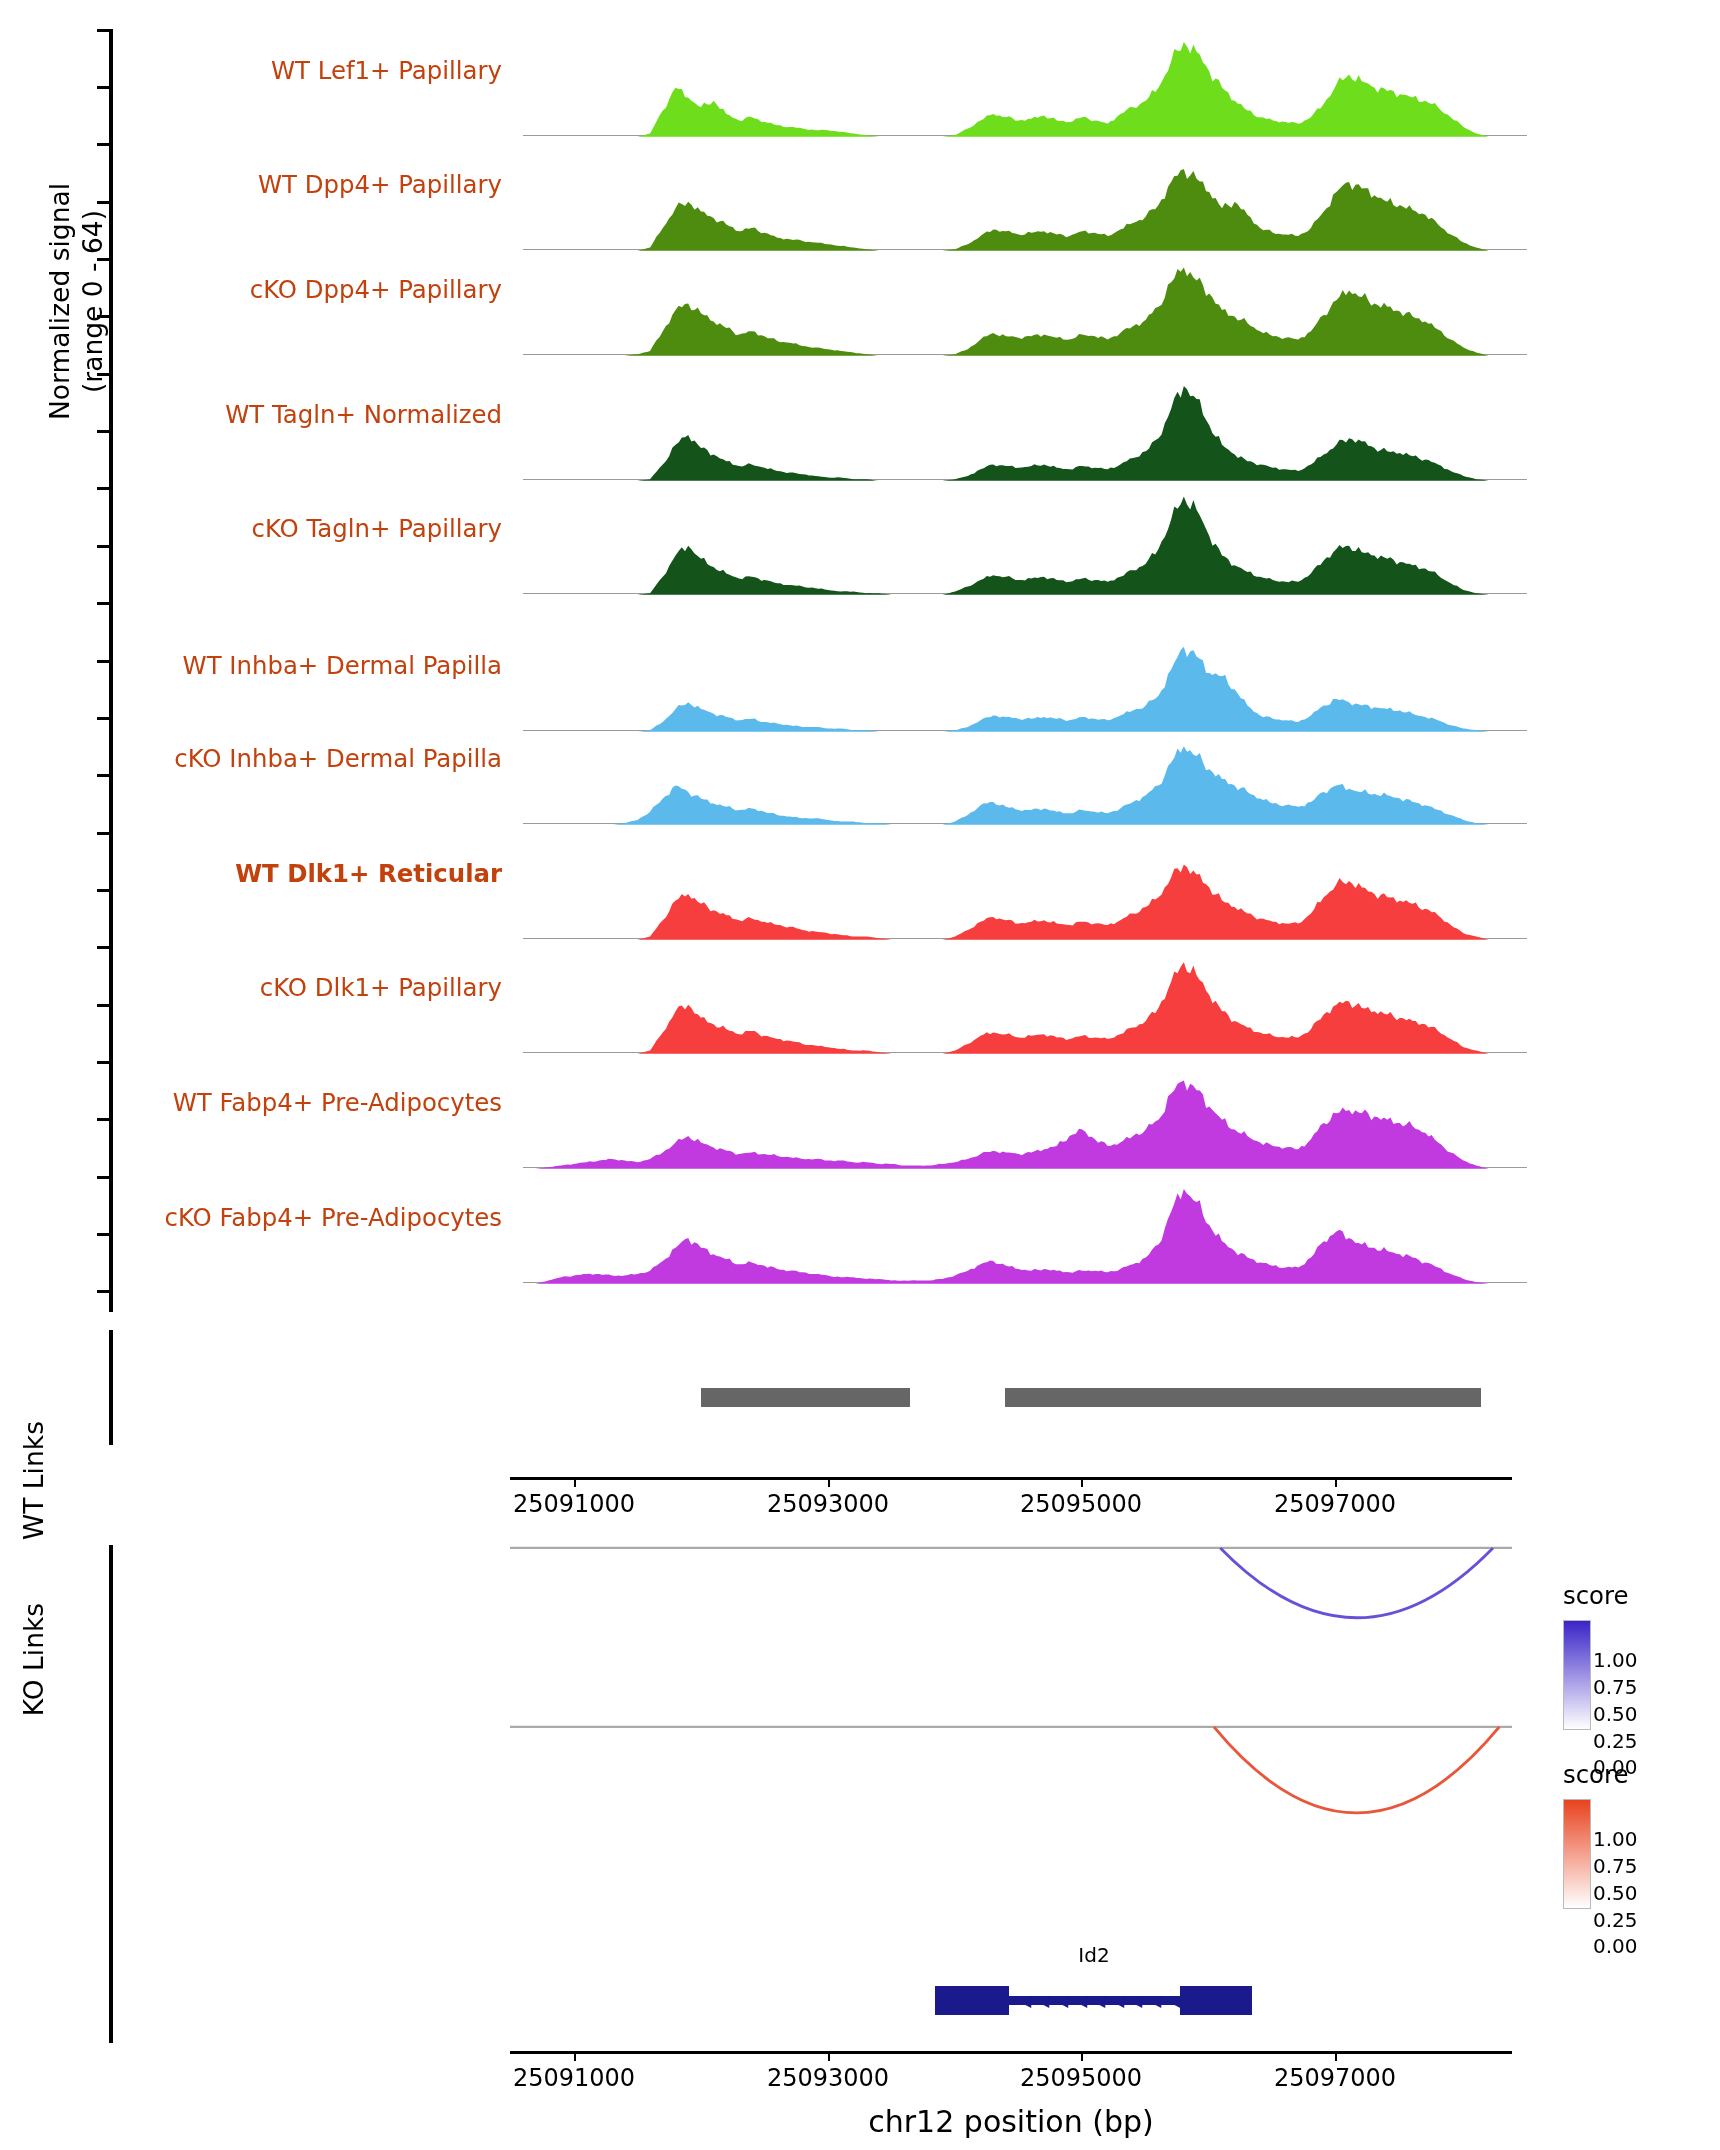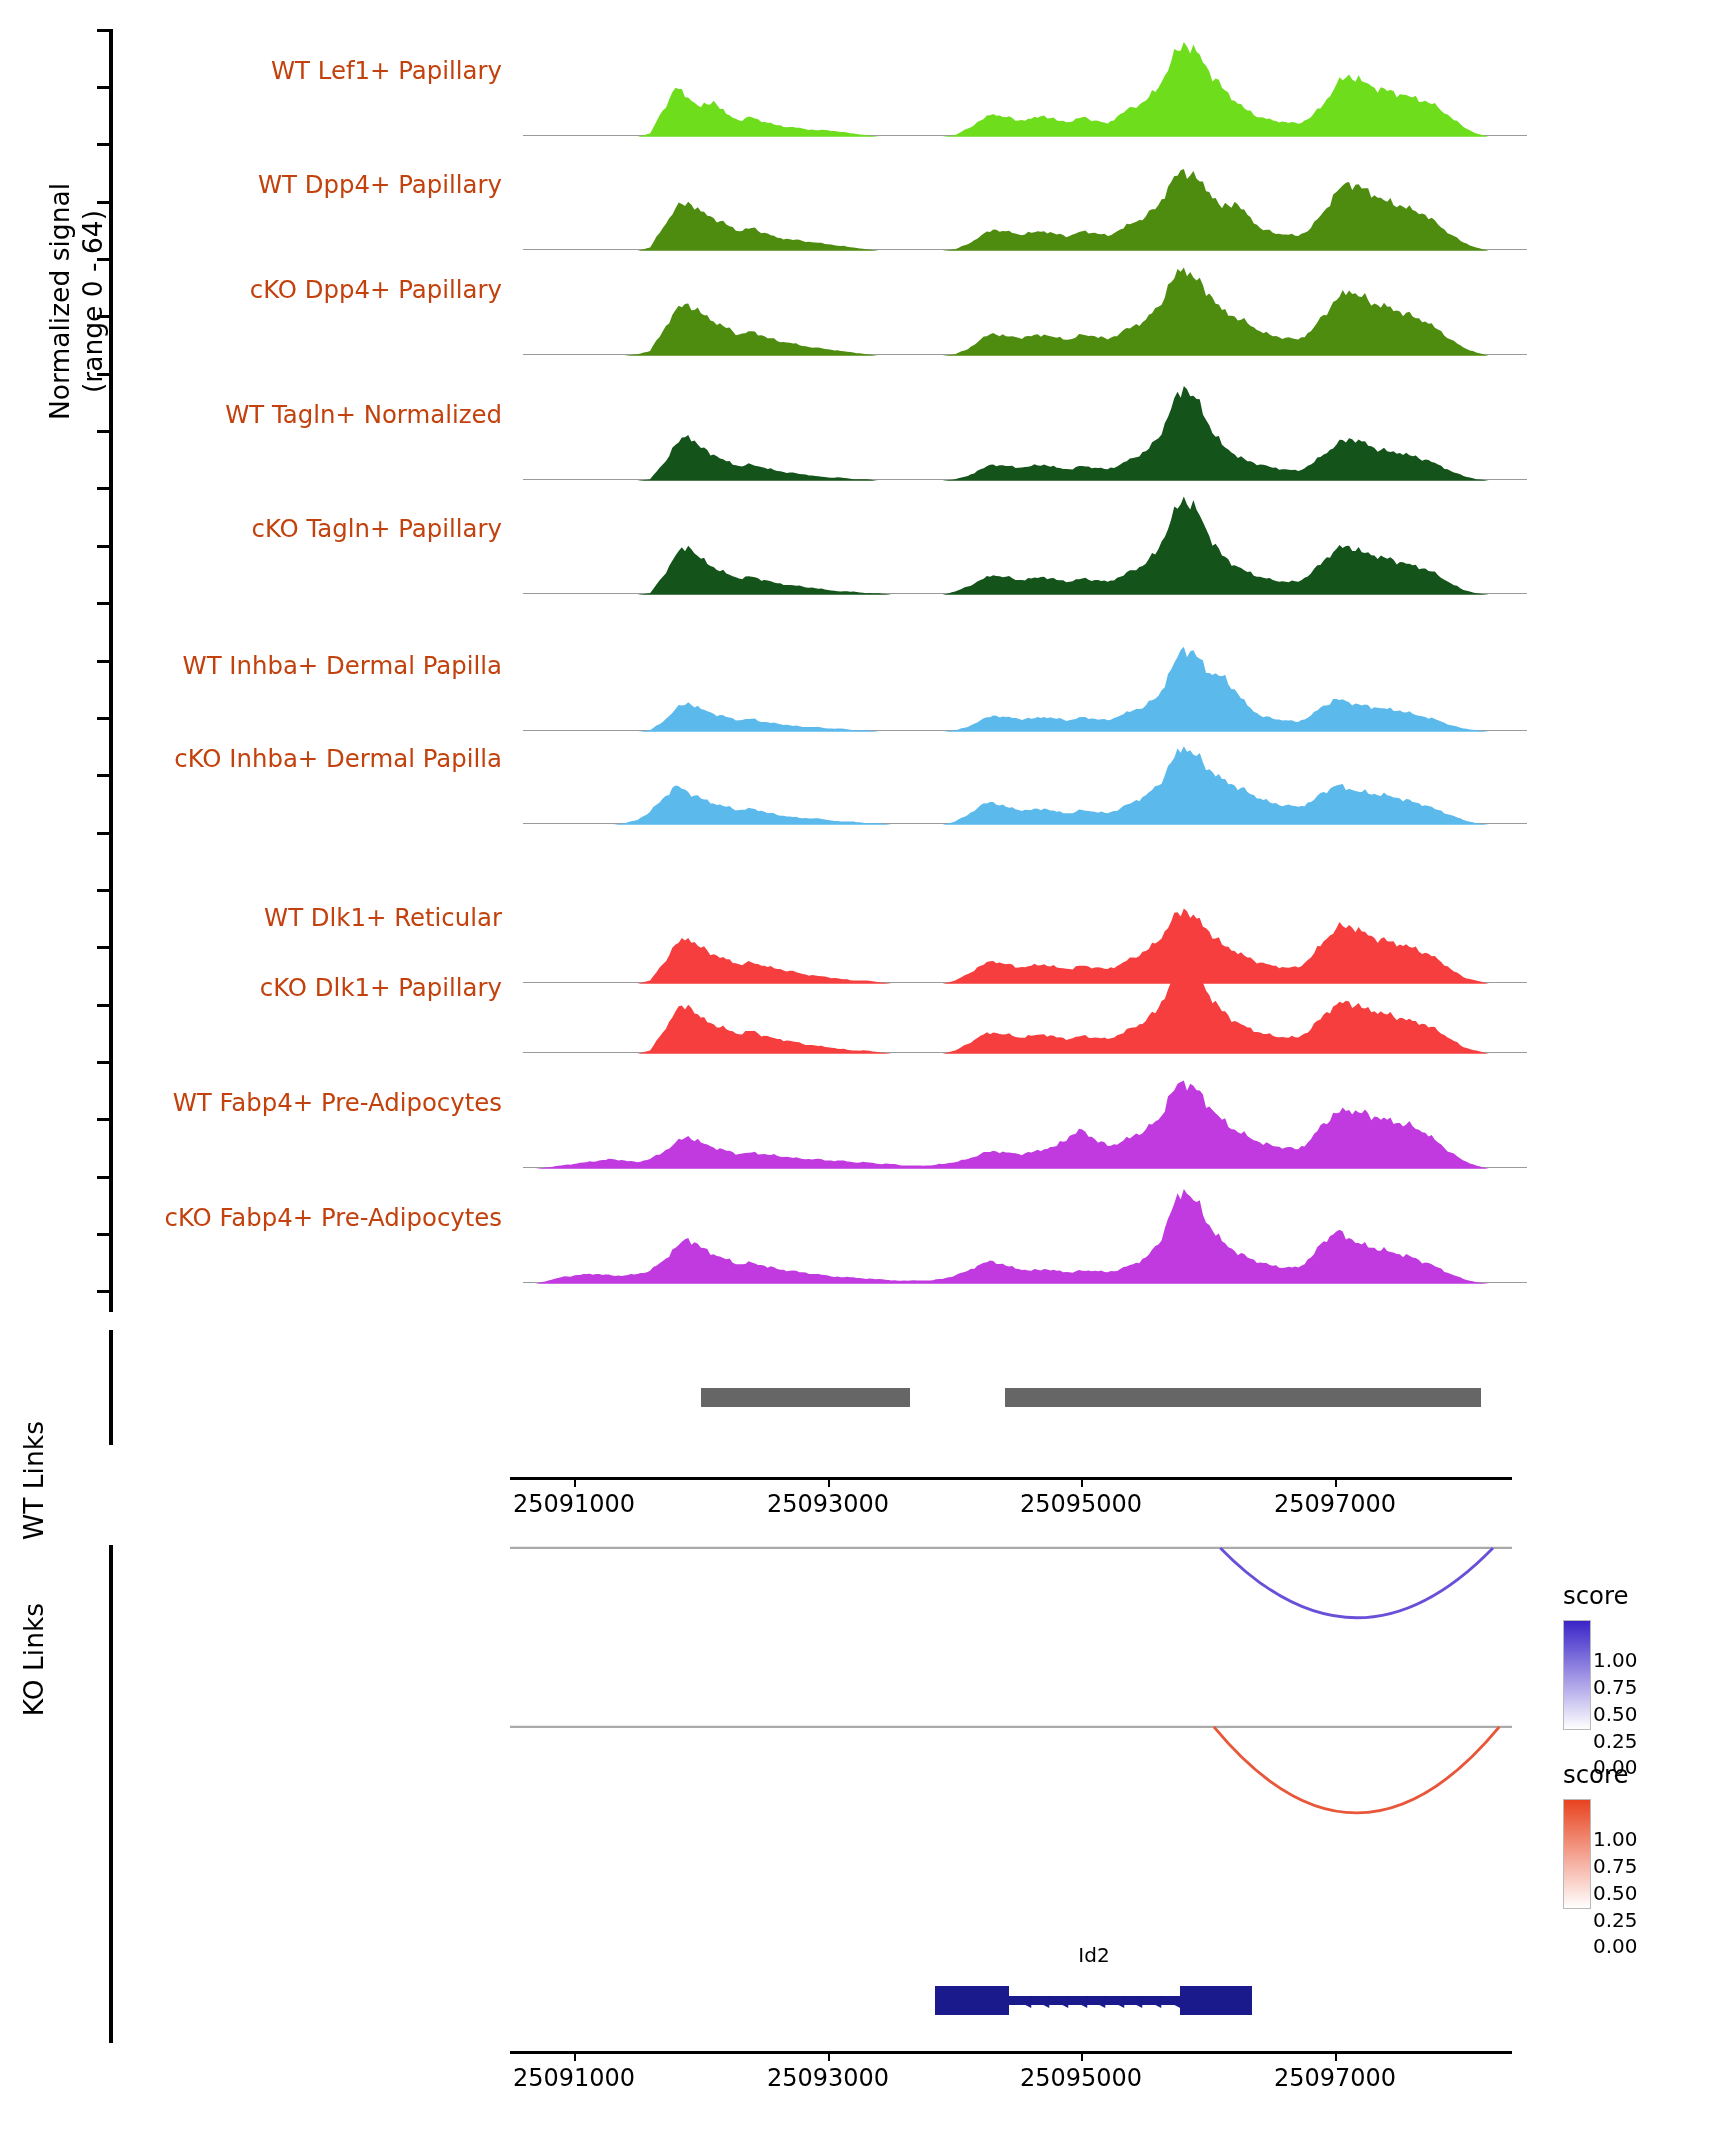--- a/index.html
+++ b/index.html
@@ -170,21 +170,21 @@
         </div>
         <div class="track" style="top: 717px;">
           <div class="tlabel">cKO Inhba+ Dermal Papilla</div>
           <div class="baseline"></div>
           <div class="plot">
             <svg viewBox="0 0 1400 150" width="1004" height="108">
               <path d="M 0.0 150 L 0.0 150.0 L 4.4 150.0 L 8.9 150.0 L 13.3 150.0 L 17.7 150.0 L 22.2 150.0 L 26.6 150.0 L 31.0 150.0 L 35.4 150.0 L 39.9 150.0 L 44.3 150.0 L 48.7 150.0 L 53.2 150.0 L 57.6 150.0 L 62.0 150.0 L 66.5 150.0 L 70.9 150.0 L 75.3 150.0 L 79.7 150.0 L 84.2 150.0 L 88.6 150.0 L 93.0 150.0 L 97.5 150.0 L 101.9 150.0 L 106.3 150.0 L 110.8 150.0 L 115.2 150.0 L 119.6 150.0 L 124.1 150.0 L 128.5 149.5 L 132.9 148.9 L 137.3 148.3 L 141.8 147.7 L 146.2 146.6 L 150.6 145.0 L 155.1 144.3 L 159.5 143.2 L 163.9 140.3 L 168.4 137.7 L 172.8 135.6 L 177.2 131.8 L 181.6 125.3 L 186.1 121.9 L 190.5 118.8 L 194.9 113.5 L 199.4 109.4 L 203.8 108.6 L 208.2 98.4 L 212.7 95.3 L 217.1 96.1 L 221.5 99.6 L 225.9 100.7 L 230.4 104.4 L 234.8 110.9 L 239.2 109.3 L 243.7 108.8 L 248.1 113.5 L 252.5 114.6 L 257.0 114.8 L 261.4 120.4 L 265.8 120.3 L 270.3 122.4 L 274.7 121.8 L 279.1 123.9 L 283.5 124.9 L 288.0 123.9 L 292.4 127.7 L 296.8 130.1 L 301.3 129.5 L 305.7 128.9 L 310.1 128.9 L 314.6 126.4 L 319.0 127.2 L 323.4 128.0 L 327.8 130.9 L 332.3 130.6 L 336.7 131.8 L 341.1 133.9 L 345.6 133.3 L 350.0 134.0 L 354.4 136.3 L 358.9 137.4 L 363.3 137.4 L 367.7 138.5 L 372.2 138.6 L 376.6 139.0 L 381.0 138.8 L 385.4 140.5 L 389.9 140.9 L 394.3 140.7 L 398.7 141.4 L 403.2 141.4 L 407.6 140.9 L 412.0 140.8 L 416.5 142.0 L 420.9 142.5 L 425.3 143.2 L 429.7 144.0 L 434.2 144.8 L 438.6 144.6 L 443.0 145.4 L 447.5 145.4 L 451.9 145.3 L 456.3 145.3 L 460.8 145.4 L 465.2 146.4 L 469.6 146.5 L 474.1 147.1 L 478.5 147.7 L 482.9 147.6 L 487.3 147.6 L 491.8 147.9 L 496.2 147.7 L 500.6 148.3 L 505.1 148.9 L 509.5 149.4 L 513.9 150.0 L 518.4 150.0 L 522.8 150.0 L 527.2 150.0 L 531.6 150.0 L 536.1 150.0 L 540.5 150.0 L 544.9 150.0 L 549.4 150.0 L 553.8 150.0 L 558.2 150.0 L 562.7 150.0 L 567.1 150.0 L 571.5 150.0 L 575.9 150.0 L 580.4 150.0 L 584.8 150.0 L 589.2 148.9 L 593.7 147.7 L 598.1 146.8 L 602.5 145.4 L 607.0 142.8 L 611.4 140.3 L 615.8 138.8 L 620.3 136.3 L 624.7 132.4 L 629.1 131.2 L 633.5 126.8 L 638.0 122.6 L 642.4 120.1 L 646.8 120.4 L 651.3 118.1 L 655.7 118.1 L 660.1 121.9 L 664.6 123.2 L 669.0 121.7 L 673.4 124.9 L 677.8 126.1 L 682.3 125.7 L 686.7 128.3 L 691.1 129.5 L 695.6 130.9 L 700.0 129.0 L 704.4 129.4 L 708.9 129.5 L 713.3 127.3 L 717.7 127.5 L 722.2 129.7 L 726.6 127.2 L 731.0 128.3 L 735.4 130.1 L 739.9 130.2 L 744.3 131.8 L 748.7 131.1 L 753.2 133.9 L 757.6 133.9 L 762.0 134.0 L 766.5 133.9 L 770.9 131.8 L 775.3 128.7 L 779.7 129.5 L 784.2 130.5 L 788.6 130.8 L 793.0 131.6 L 797.5 131.8 L 801.9 133.1 L 806.3 131.4 L 810.8 133.1 L 815.2 134.0 L 819.6 132.0 L 824.1 130.9 L 828.5 130.7 L 832.9 127.2 L 837.3 123.4 L 841.8 121.8 L 846.2 120.5 L 850.6 118.1 L 855.1 115.4 L 859.5 117.1 L 863.9 111.2 L 868.4 108.9 L 872.8 104.8 L 877.2 101.4 L 881.6 96.0 L 886.1 95.3 L 890.5 92.8 L 894.9 81.3 L 899.4 68.0 L 903.8 63.3 L 908.2 56.6 L 912.7 43.7 L 917.1 49.6 L 921.5 40.5 L 925.9 48.0 L 930.4 46.2 L 934.8 52.5 L 939.2 54.2 L 943.7 49.9 L 948.1 62.9 L 952.5 74.1 L 957.0 72.4 L 961.4 76.5 L 965.8 82.8 L 970.3 79.1 L 974.7 86.1 L 979.1 86.2 L 983.5 93.6 L 988.0 93.1 L 992.4 95.3 L 996.8 101.7 L 1001.3 98.5 L 1005.7 97.8 L 1010.1 104.4 L 1014.6 107.4 L 1019.0 108.4 L 1023.4 113.2 L 1027.8 113.5 L 1032.3 115.6 L 1036.7 114.2 L 1041.1 118.7 L 1045.6 120.3 L 1050.0 119.6 L 1054.4 122.8 L 1058.9 124.3 L 1063.3 122.6 L 1067.7 121.7 L 1072.2 123.6 L 1076.6 123.7 L 1081.0 124.9 L 1085.4 123.7 L 1089.9 124.2 L 1094.3 119.0 L 1098.7 118.1 L 1103.2 115.0 L 1107.6 109.5 L 1112.0 105.7 L 1116.5 104.4 L 1120.9 106.2 L 1125.3 99.9 L 1129.7 96.8 L 1134.2 95.3 L 1138.6 94.3 L 1143.0 93.3 L 1147.5 101.7 L 1151.9 99.8 L 1156.3 101.5 L 1160.8 102.9 L 1165.2 104.0 L 1169.6 104.4 L 1174.1 100.6 L 1178.5 106.5 L 1182.9 108.2 L 1187.3 106.7 L 1191.8 108.7 L 1196.2 109.9 L 1200.6 105.0 L 1205.1 108.9 L 1209.5 109.8 L 1213.9 112.1 L 1218.4 112.4 L 1222.8 113.5 L 1227.2 117.6 L 1231.6 113.9 L 1236.1 114.8 L 1240.5 118.1 L 1244.9 118.9 L 1249.4 119.8 L 1253.8 123.8 L 1258.2 122.6 L 1262.7 123.9 L 1267.1 124.7 L 1271.5 127.9 L 1275.9 129.5 L 1280.4 130.2 L 1284.8 134.2 L 1289.2 135.4 L 1293.7 136.3 L 1298.1 137.7 L 1302.5 139.7 L 1307.0 141.0 L 1311.4 143.2 L 1315.8 144.6 L 1320.3 145.8 L 1324.7 146.5 L 1329.1 147.7 L 1333.5 148.3 L 1338.0 148.8 L 1342.4 149.4 L 1346.8 150.0 L 1351.3 150.0 L 1355.7 150.0 L 1360.1 150.0 L 1364.6 150.0 L 1369.0 150.0 L 1373.4 150.0 L 1377.8 150.0 L 1382.3 150.0 L 1386.7 150.0 L 1391.1 150.0 L 1395.6 150.0 L 1400.0 150.0 L 1400.0 150 Z" fill="#5bb9ec" stroke="none"></path>
             </svg>
           </div>
         </div>
-        <div class="track" style="top: 876px;">
+        <div class="track" style="top: 832px; font-weight: bold;">
           <div class="tlabel">WT Dlk1+ Reticular</div>
           <div class="baseline"></div>
           <div class="plot">
             <svg viewBox="0 0 1400 150" width="1004" height="108">
               <path d="M 0.0 150 L 0.0 150.0 L 4.4 150.0 L 8.9 150.0 L 13.3 150.0 L 17.7 150.0 L 22.2 150.0 L 26.6 150.0 L 31.0 150.0 L 35.4 150.0 L 39.9 150.0 L 44.3 150.0 L 48.7 150.0 L 53.2 150.0 L 57.6 150.0 L 62.0 150.0 L 66.5 150.0 L 70.9 150.0 L 75.3 150.0 L 79.7 150.0 L 84.2 150.0 L 88.6 150.0 L 93.0 150.0 L 97.5 150.0 L 101.9 150.0 L 106.3 150.0 L 110.8 150.0 L 115.2 150.0 L 119.6 150.0 L 124.1 150.0 L 128.5 150.0 L 132.9 150.0 L 137.3 150.0 L 141.8 150.0 L 146.2 150.0 L 150.6 150.0 L 155.1 150.0 L 159.5 150.0 L 163.9 148.8 L 168.4 147.9 L 172.8 146.6 L 177.2 145.4 L 181.6 139.4 L 186.1 133.9 L 190.5 127.3 L 194.9 122.6 L 199.4 118.7 L 203.8 110.6 L 208.2 99.7 L 212.7 95.3 L 217.1 92.8 L 221.5 86.0 L 225.9 89.6 L 230.4 86.1 L 234.8 92.7 L 239.2 91.9 L 243.7 97.1 L 248.1 99.8 L 252.5 97.7 L 257.0 103.6 L 261.4 110.3 L 265.8 108.9 L 270.3 110.7 L 274.7 114.0 L 279.1 112.6 L 283.5 115.8 L 288.0 115.9 L 292.4 120.9 L 296.8 121.2 L 301.3 122.6 L 305.7 124.1 L 310.1 121.1 L 314.6 118.1 L 319.0 120.3 L 323.4 122.1 L 327.8 122.4 L 332.3 124.8 L 336.7 124.9 L 341.1 126.6 L 345.6 125.2 L 350.0 128.2 L 354.4 129.5 L 358.9 129.3 L 363.3 131.3 L 367.7 132.8 L 372.2 131.8 L 376.6 131.9 L 381.0 133.8 L 385.4 135.0 L 389.9 136.3 L 394.3 137.0 L 398.7 138.7 L 403.2 137.8 L 407.6 138.6 L 412.0 139.2 L 416.5 139.4 L 420.9 139.8 L 425.3 140.9 L 429.7 142.2 L 434.2 142.1 L 438.6 142.4 L 443.0 143.2 L 447.5 143.6 L 451.9 143.8 L 456.3 145.1 L 460.8 145.4 L 465.2 145.5 L 469.6 145.5 L 474.1 145.5 L 478.5 145.4 L 482.9 145.6 L 487.3 146.6 L 491.8 147.3 L 496.2 147.7 L 500.6 148.3 L 505.1 148.9 L 509.5 149.4 L 513.9 150.0 L 518.4 150.0 L 522.8 150.0 L 527.2 150.0 L 531.6 150.0 L 536.1 150.0 L 540.5 150.0 L 544.9 150.0 L 549.4 150.0 L 553.8 150.0 L 558.2 150.0 L 562.7 150.0 L 567.1 150.0 L 571.5 150.0 L 575.9 150.0 L 580.4 150.0 L 584.8 150.0 L 589.2 148.8 L 593.7 147.9 L 598.1 146.8 L 602.5 145.4 L 607.0 142.9 L 611.4 140.9 L 615.8 138.1 L 620.3 136.3 L 624.7 134.1 L 629.1 132.2 L 633.5 127.0 L 638.0 124.9 L 642.4 123.6 L 646.8 119.7 L 651.3 118.7 L 655.7 118.1 L 660.1 121.5 L 664.6 120.2 L 669.0 121.7 L 673.4 122.6 L 677.8 122.2 L 682.3 123.1 L 686.7 127.7 L 691.1 127.2 L 695.6 126.7 L 700.0 126.9 L 704.4 125.6 L 708.9 124.9 L 713.3 122.1 L 717.7 124.6 L 722.2 124.0 L 726.6 122.6 L 731.0 125.2 L 735.4 125.9 L 739.9 123.8 L 744.3 127.2 L 748.7 127.9 L 753.2 128.4 L 757.6 129.1 L 762.0 129.5 L 766.5 130.0 L 770.9 125.7 L 775.3 125.0 L 779.7 124.9 L 784.2 124.8 L 788.6 125.8 L 793.0 128.8 L 797.5 127.2 L 801.9 127.1 L 806.3 127.5 L 810.8 128.9 L 815.2 129.5 L 819.6 126.8 L 824.1 128.2 L 828.5 125.2 L 832.9 122.6 L 837.3 120.0 L 841.8 117.9 L 846.2 113.4 L 850.6 113.5 L 855.1 113.7 L 859.5 111.1 L 863.9 105.4 L 868.4 104.4 L 872.8 101.6 L 877.2 92.9 L 881.6 93.7 L 886.1 90.7 L 890.5 86.9 L 894.9 76.8 L 899.4 72.7 L 903.8 63.3 L 908.2 51.0 L 912.7 50.2 L 917.1 56.2 L 921.5 45.1 L 925.9 48.7 L 930.4 58.2 L 934.8 53.3 L 939.2 58.8 L 943.7 58.1 L 948.1 70.6 L 952.5 72.5 L 957.0 77.0 L 961.4 87.3 L 965.8 87.0 L 970.3 85.2 L 974.7 95.3 L 979.1 97.9 L 983.5 98.5 L 988.0 103.8 L 992.4 104.4 L 996.8 108.8 L 1001.3 106.1 L 1005.7 110.6 L 1010.1 113.5 L 1014.6 113.2 L 1019.0 117.4 L 1023.4 121.7 L 1027.8 120.3 L 1032.3 120.5 L 1036.7 122.4 L 1041.1 123.1 L 1045.6 124.9 L 1050.0 125.0 L 1054.4 128.3 L 1058.9 126.7 L 1063.3 127.2 L 1067.7 127.6 L 1072.2 126.5 L 1076.6 125.4 L 1081.0 127.2 L 1085.4 125.6 L 1089.9 121.0 L 1094.3 116.7 L 1098.7 113.5 L 1103.2 107.4 L 1107.6 97.4 L 1112.0 97.6 L 1116.5 90.7 L 1120.9 87.1 L 1125.3 82.8 L 1129.7 80.1 L 1134.2 72.4 L 1138.6 63.7 L 1143.0 69.3 L 1147.5 72.7 L 1151.9 67.9 L 1156.3 71.9 L 1160.8 78.3 L 1165.2 70.7 L 1169.6 77.0 L 1174.1 77.3 L 1178.5 82.5 L 1182.9 83.1 L 1187.3 86.1 L 1191.8 93.3 L 1196.2 87.3 L 1200.6 85.1 L 1205.1 90.7 L 1209.5 91.2 L 1213.9 90.7 L 1218.4 97.9 L 1222.8 95.3 L 1227.2 97.3 L 1231.6 94.8 L 1236.1 98.6 L 1240.5 99.8 L 1244.9 98.0 L 1249.4 105.4 L 1253.8 108.6 L 1258.2 106.7 L 1262.7 108.1 L 1267.1 111.6 L 1271.5 111.4 L 1275.9 115.8 L 1280.4 119.6 L 1284.8 124.8 L 1289.2 125.7 L 1293.7 129.5 L 1298.1 133.0 L 1302.5 134.3 L 1307.0 137.3 L 1311.4 140.9 L 1315.8 142.5 L 1320.3 143.2 L 1324.7 144.4 L 1329.1 145.4 L 1333.5 146.4 L 1338.0 147.5 L 1342.4 148.9 L 1346.8 150.0 L 1351.3 150.0 L 1355.7 150.0 L 1360.1 150.0 L 1364.6 150.0 L 1369.0 150.0 L 1373.4 150.0 L 1377.8 150.0 L 1382.3 150.0 L 1386.7 150.0 L 1391.1 150.0 L 1395.6 150.0 L 1400.0 150.0 L 1400.0 150 Z" fill="#f63e3e" stroke="none"></path>
             </svg>
           </div>
         </div>
         <div class="track" style="top: 946px;">
           <div class="tlabel">cKO Dlk1+ Papillary</div>
@@ -308,16 +308,17 @@
       <div class="xaxis-line"></div>
     <div class="xtick" style="left: 574px;"></div>
         <div class="xticklabel" style="left: 574px;">25091000</div>
         <div class="xtick" style="left: 828px;"></div>
         <div class="xticklabel" style="left: 828px;">25093000</div>
         <div class="xtick" style="left: 1081px;"></div>
         <div class="xticklabel" style="left: 1081px;">25095000</div>
         <div class="xtick" style="left: 1335px;"></div>
         <div class="xticklabel" style="left: 1335px;">25097000</div>
       </div>
+    <div id="xlabel-bottom">chr12 position (bp)</div>
   </div>
 
 </div>
 
 
 </body></html>

